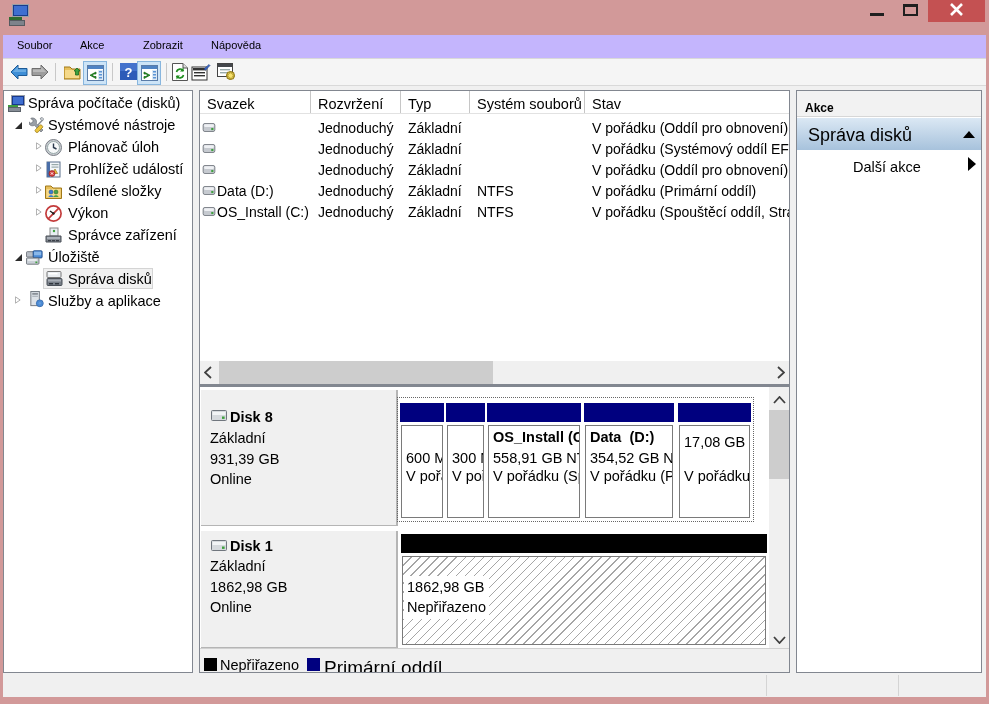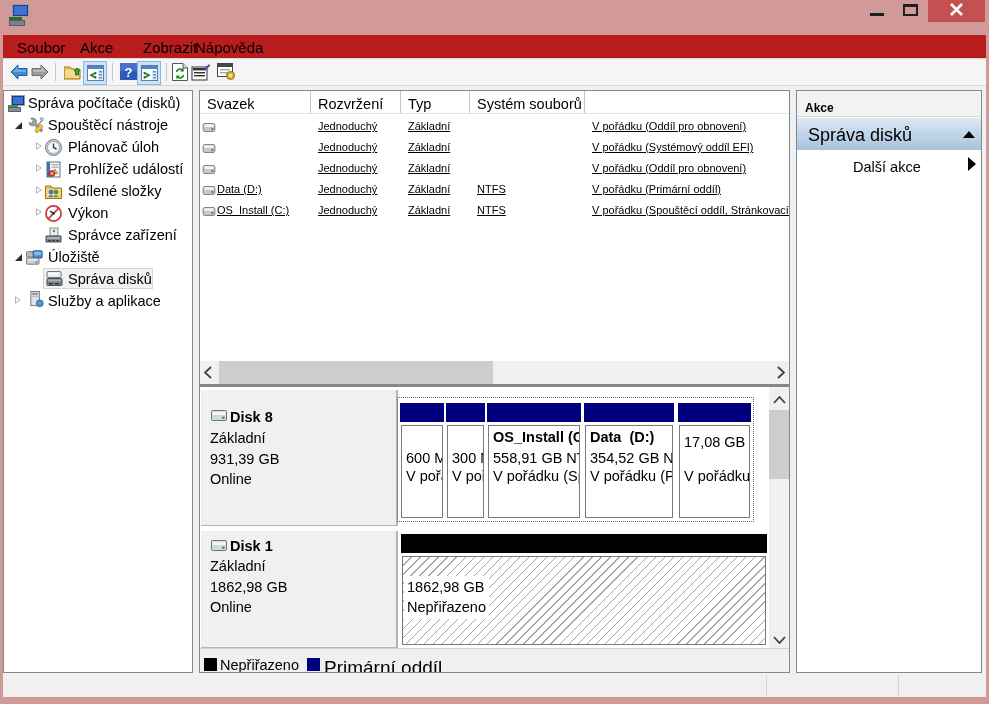--- a/index.html
+++ b/index.html
@@ -3,40 +3,40 @@
 <style>
 * { margin:0; padding:0; box-sizing:border-box; }
 html,body { width:989px; height:704px; overflow:hidden; }
 body { font-family:"Liberation Sans",sans-serif; background:#d29999; position:relative; color:#000; }
 .abs { position:absolute; }
 
 #title { position:absolute; top:0; left:0; width:989px; height:35px; background:#d29999; }
 #titletext { position:absolute; top:6px; left:0; width:989px; text-align:center; font-size:17px; color:#23282c; }
 #btn-close { position:absolute; left:928px; top:0; width:57px; height:22px; background:#c45152; }
 
-#menubar { position:absolute; left:3px; top:35px; width:983px; height:24px; background:#b91c1c; font-size:15px; border-bottom:1px solid #d9d9d9; }
+#menubar { position:absolute; left:3px; top:35px; width:983px; height:24px; background:#c4b5fd; font-size:11px; border-bottom:1px solid #d9d9d9; }
 #menubar span { position:absolute; top:4px; }
 
 #toolbar { position:absolute; left:3px; top:59px; width:983px; height:27px; background:#f5f5f5; border-bottom:1px solid #d9d9d9; }
 .tsep { position:absolute; top:4px; width:1px; height:18px; background:#c8c8c8; }
 .tbtn-hl { position:absolute; top:2px; width:24px; height:24px; background:#cde4f7; border:1px solid #88b6de; }
 
 #treepanel { position:absolute; left:3px; top:90px; width:190px; height:583px; background:#fff; border:1px solid #828790; }
 #toppane { position:absolute; left:199px; top:90px; width:591px; height:295px; background:#fff; border:1px solid #828790; overflow:hidden; }
 #bottompane { position:absolute; left:199px; top:385px; width:591px; height:288px; background:#fff; border:1px solid #828790; border-top:2px solid #828790; overflow:hidden; }
 #actionpanel { position:absolute; left:796px; top:90px; width:186px; height:583px; background:#fff; border:1px solid #828790; }
 
 .trow { position:absolute; height:22px; font-size:14.5px; white-space:nowrap; }
 .trow .lbl { position:absolute; top:3px; }
 .ticon { position:absolute; top:2px; width:17px; height:17px; }
 .texp { position:absolute; top:6px; }
 
 .hdr { position:absolute; top:0; height:23px; font-size:14.5px; background:#fff; border-right:1px solid #c6c6c6; }
 .hdr span { position:absolute; left:7px; top:5px; }
-.cell { position:absolute; font-size:11px; white-space:nowrap;text-decoration:underline; }
+.cell { position:absolute; font-size:14px; white-space:nowrap; }
 .vicon { position:absolute; width:14px; height:9px; }
 
 .sb-thumb { background:#cdcdcd; position:absolute; }
 
 .dinfo { position:absolute; left:1px; width:197px; background:#f0f0f0; font-size:14.5px; }
 .dinfo div { position:absolute; left:9px; white-space:nowrap; }
 .pcell { position:absolute; }
 .pbar { position:absolute; left:0; top:0; width:100%; height:19px; background:#00007f; }
 .pbody { position:absolute; left:1px; right:1px; top:22px; bottom:0; background:#fff; border:1px solid #7a7a7a; overflow:hidden; }
 .pbody div { position:absolute; left:4px; white-space:nowrap; font-size:14.5px; }
@@ -65,21 +65,21 @@
         <path d="M23 4 L34 15 M34 4 L23 15" stroke="#fff" stroke-width="2.6"></path>
       </svg>
   </div>
 </div>
 <div class="abs" style="left:3px;top:35px;width:983px;height:662px;background:#f0f0f0"></div>
 
 <div id="menubar">
   <span style="left:14px">Soubor</span>
   <span style="left:77px">Akce</span>
   <span style="left:140px">Zobrazit</span>
-  <span style="left:192px">Nápověda</span>
+  <span style="left:208px">Nápověda</span>
 </div>
 
 <div id="toolbar">
 
   <svg class="abs" style="left:7px;top:5px" width="18" height="16" viewBox="0 0 18 16">
     <path d="M8 1 L8 4.5 L17 4.5 L17 11.5 L8 11.5 L8 15 L1 8 Z" fill="#3e8ed6" stroke="#1c5a96" stroke-width="1"></path>
     <path d="M8 2.5 L8 5.5 L16 5.5 L16 8 L3 8 Z" fill="#7db9e8" opacity="0.7"></path>
   </svg>
 
   <svg class="abs" style="left:28px;top:5px" width="18" height="16" viewBox="0 0 18 16">
@@ -169,21 +169,21 @@
   <svg class="texp" style="left:11px;top:31px" width="7" height="7" viewBox="0 0 9 9">
       <path d="M9 0 L9 9 L0 9 Z" fill="#2b2b2b"></path>
     </svg>
   <svg class="ticon" style="left:25px;top:26px" width="17" height="17" viewBox="0 0 17 17">
     <path d="M6.5 2.2 C5 0.8 3 0.6 1.8 1.4 L4.2 3.8 L3.4 5.6 L1.4 6.2 L-0.2 4.6 C-0.6 6.2 0.4 8 2.2 8.6 C3.4 9 4.6 8.8 5.4 8.2 L12 15 L14 13 L7.2 6.4 C7.8 5 7.6 3.4 6.5 2.2 Z" fill="#9aa0a8" stroke="#5a6068" stroke-width="0.6"></path>
     <path d="M11.5 1 L13.5 3 L8.5 8.5" stroke="#8a8f96" stroke-width="1.5" fill="none"></path>
     <path d="M11 1.8 L13 0.2 L14.8 2 L13.2 4 Z" fill="#c8cdd2" stroke="#6a7078" stroke-width="0.5"></path>
     <rect x="8.1" y="7.2" width="3.6" height="9" rx="1.6" transform="rotate(45 9.9 11.7)" fill="#eec73f" stroke="#96781a" stroke-width="0.7"></rect>
   </svg>
   <div class="trow" style="left:44px;top:23px">
-      <span class="lbl">Spouštěcí nástroje</span>
+      <span class="lbl">Systémové nástroje</span>
     </div>
 
   <svg class="texp" style="left:32px;top:51px" width="6" height="8" viewBox="0 0 7 9">
       <path d="M0.5 0.8 L6 4.5 L0.5 8.2 Z" fill="none" stroke="#a0a0a0"></path>
     </svg>
   <svg class="ticon" style="left:41px;top:48px" width="17" height="17" viewBox="0 0 17 17">
     <circle cx="8.5" cy="8.5" r="8" fill="#c9cdd2" stroke="#787d85"></circle>
     <circle cx="8.5" cy="8.5" r="6" fill="#f7f9fa" stroke="#9aa"></circle>
     <path d="M8.5 4.5 L8.5 8.5 L11.5 10" stroke="#2b3a4d" stroke-width="1.4" fill="none"></path>
   </svg>
@@ -297,20 +297,23 @@
       <span>Svazek</span>
     </div>
   <div class="hdr" style="left:111px;width:90px">
       <span>Rozvržení</span>
     </div>
   <div class="hdr" style="left:201px;width:69px">
       <span>Typ</span>
     </div>
   <div class="hdr" style="left:270px;width:115px">
       <span>Systém souborů</span>
+    </div>
+  <div class="hdr" style="left:385px;width:204px;border-right:none">
+      <span>Stav</span>
     </div>
   <div class="abs" style="left:0;top:22px;width:589px;height:1px;background:#e2e2e2"></div>
 
   <svg class="vicon" style="left:2px;top:32px" width="14" height="10" viewBox="0 0 14 10">
       <rect x="0.5" y="0.5" width="13" height="9" rx="2" fill="#c6cad0" stroke="#70767e"></rect>
       <rect x="1.5" y="1.5" width="11" height="3" rx="1.5" fill="#eef0f3"></rect>
       <rect x="9.5" y="5.5" width="2.4" height="2.4" fill="#3fa03f"></rect>
     </svg>
   <div class="cell" style="left:118px;top:29px">Jednoduchý</div>
   <div class="cell" style="left:208px;top:29px">Základní</div>

